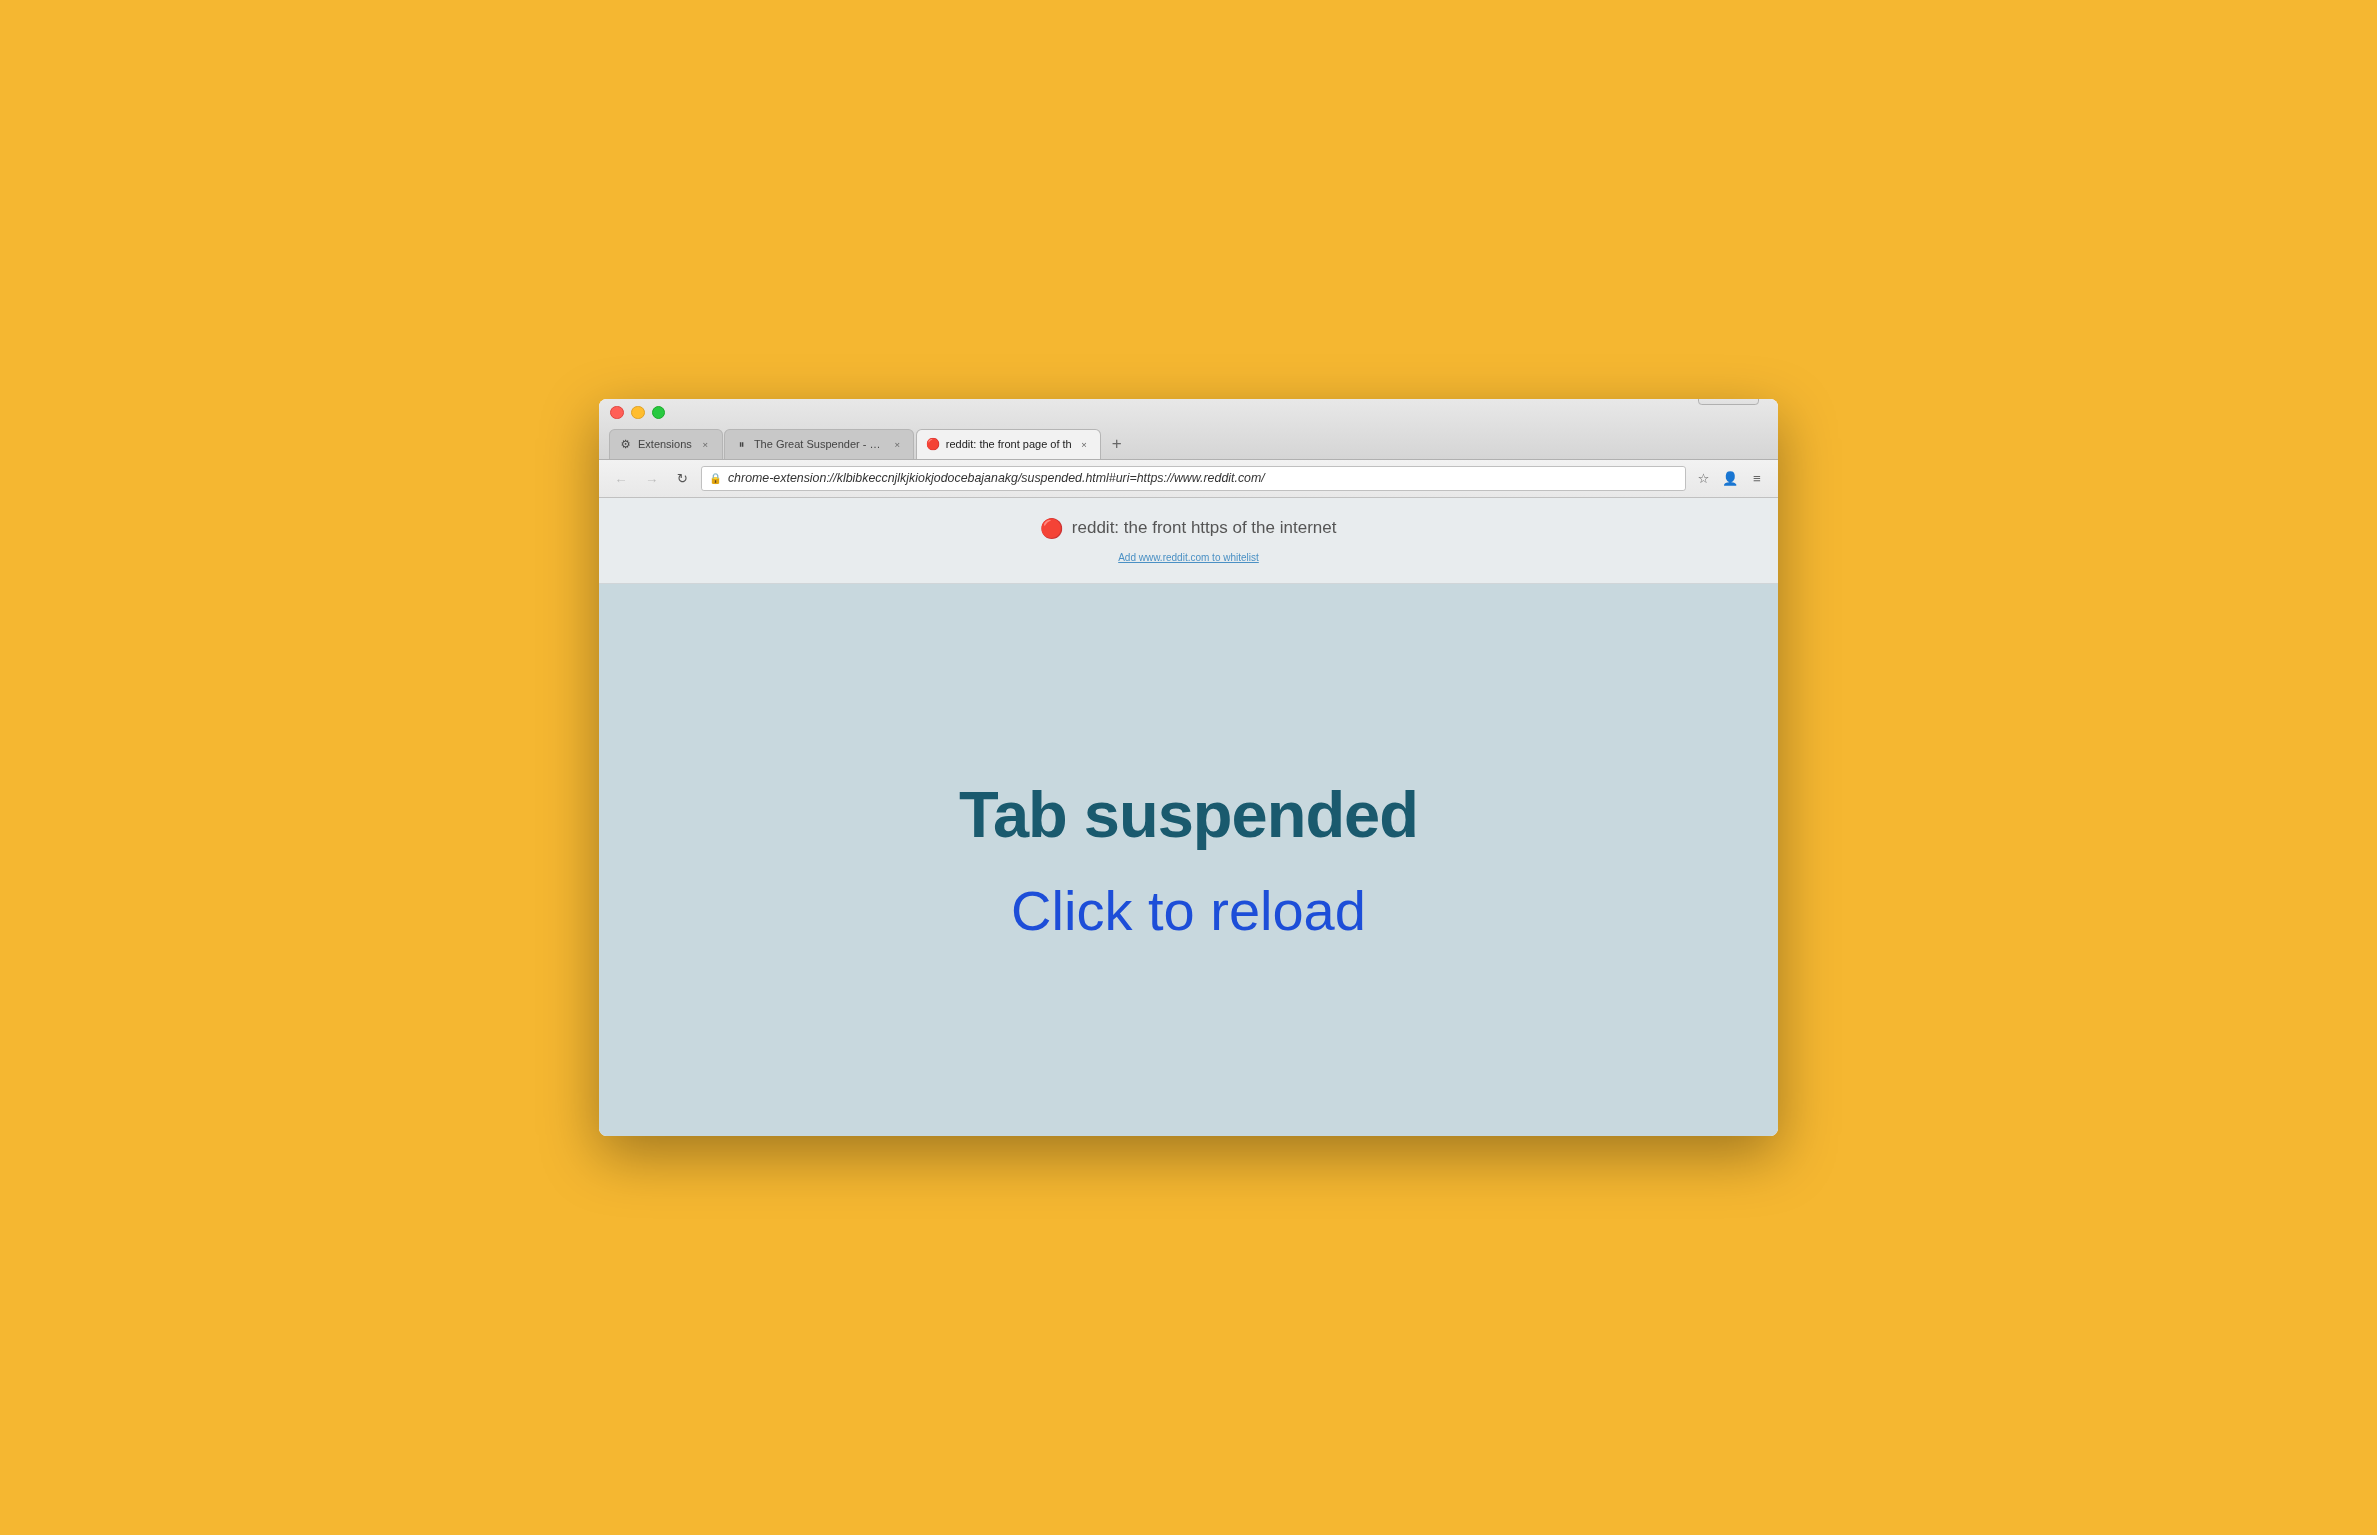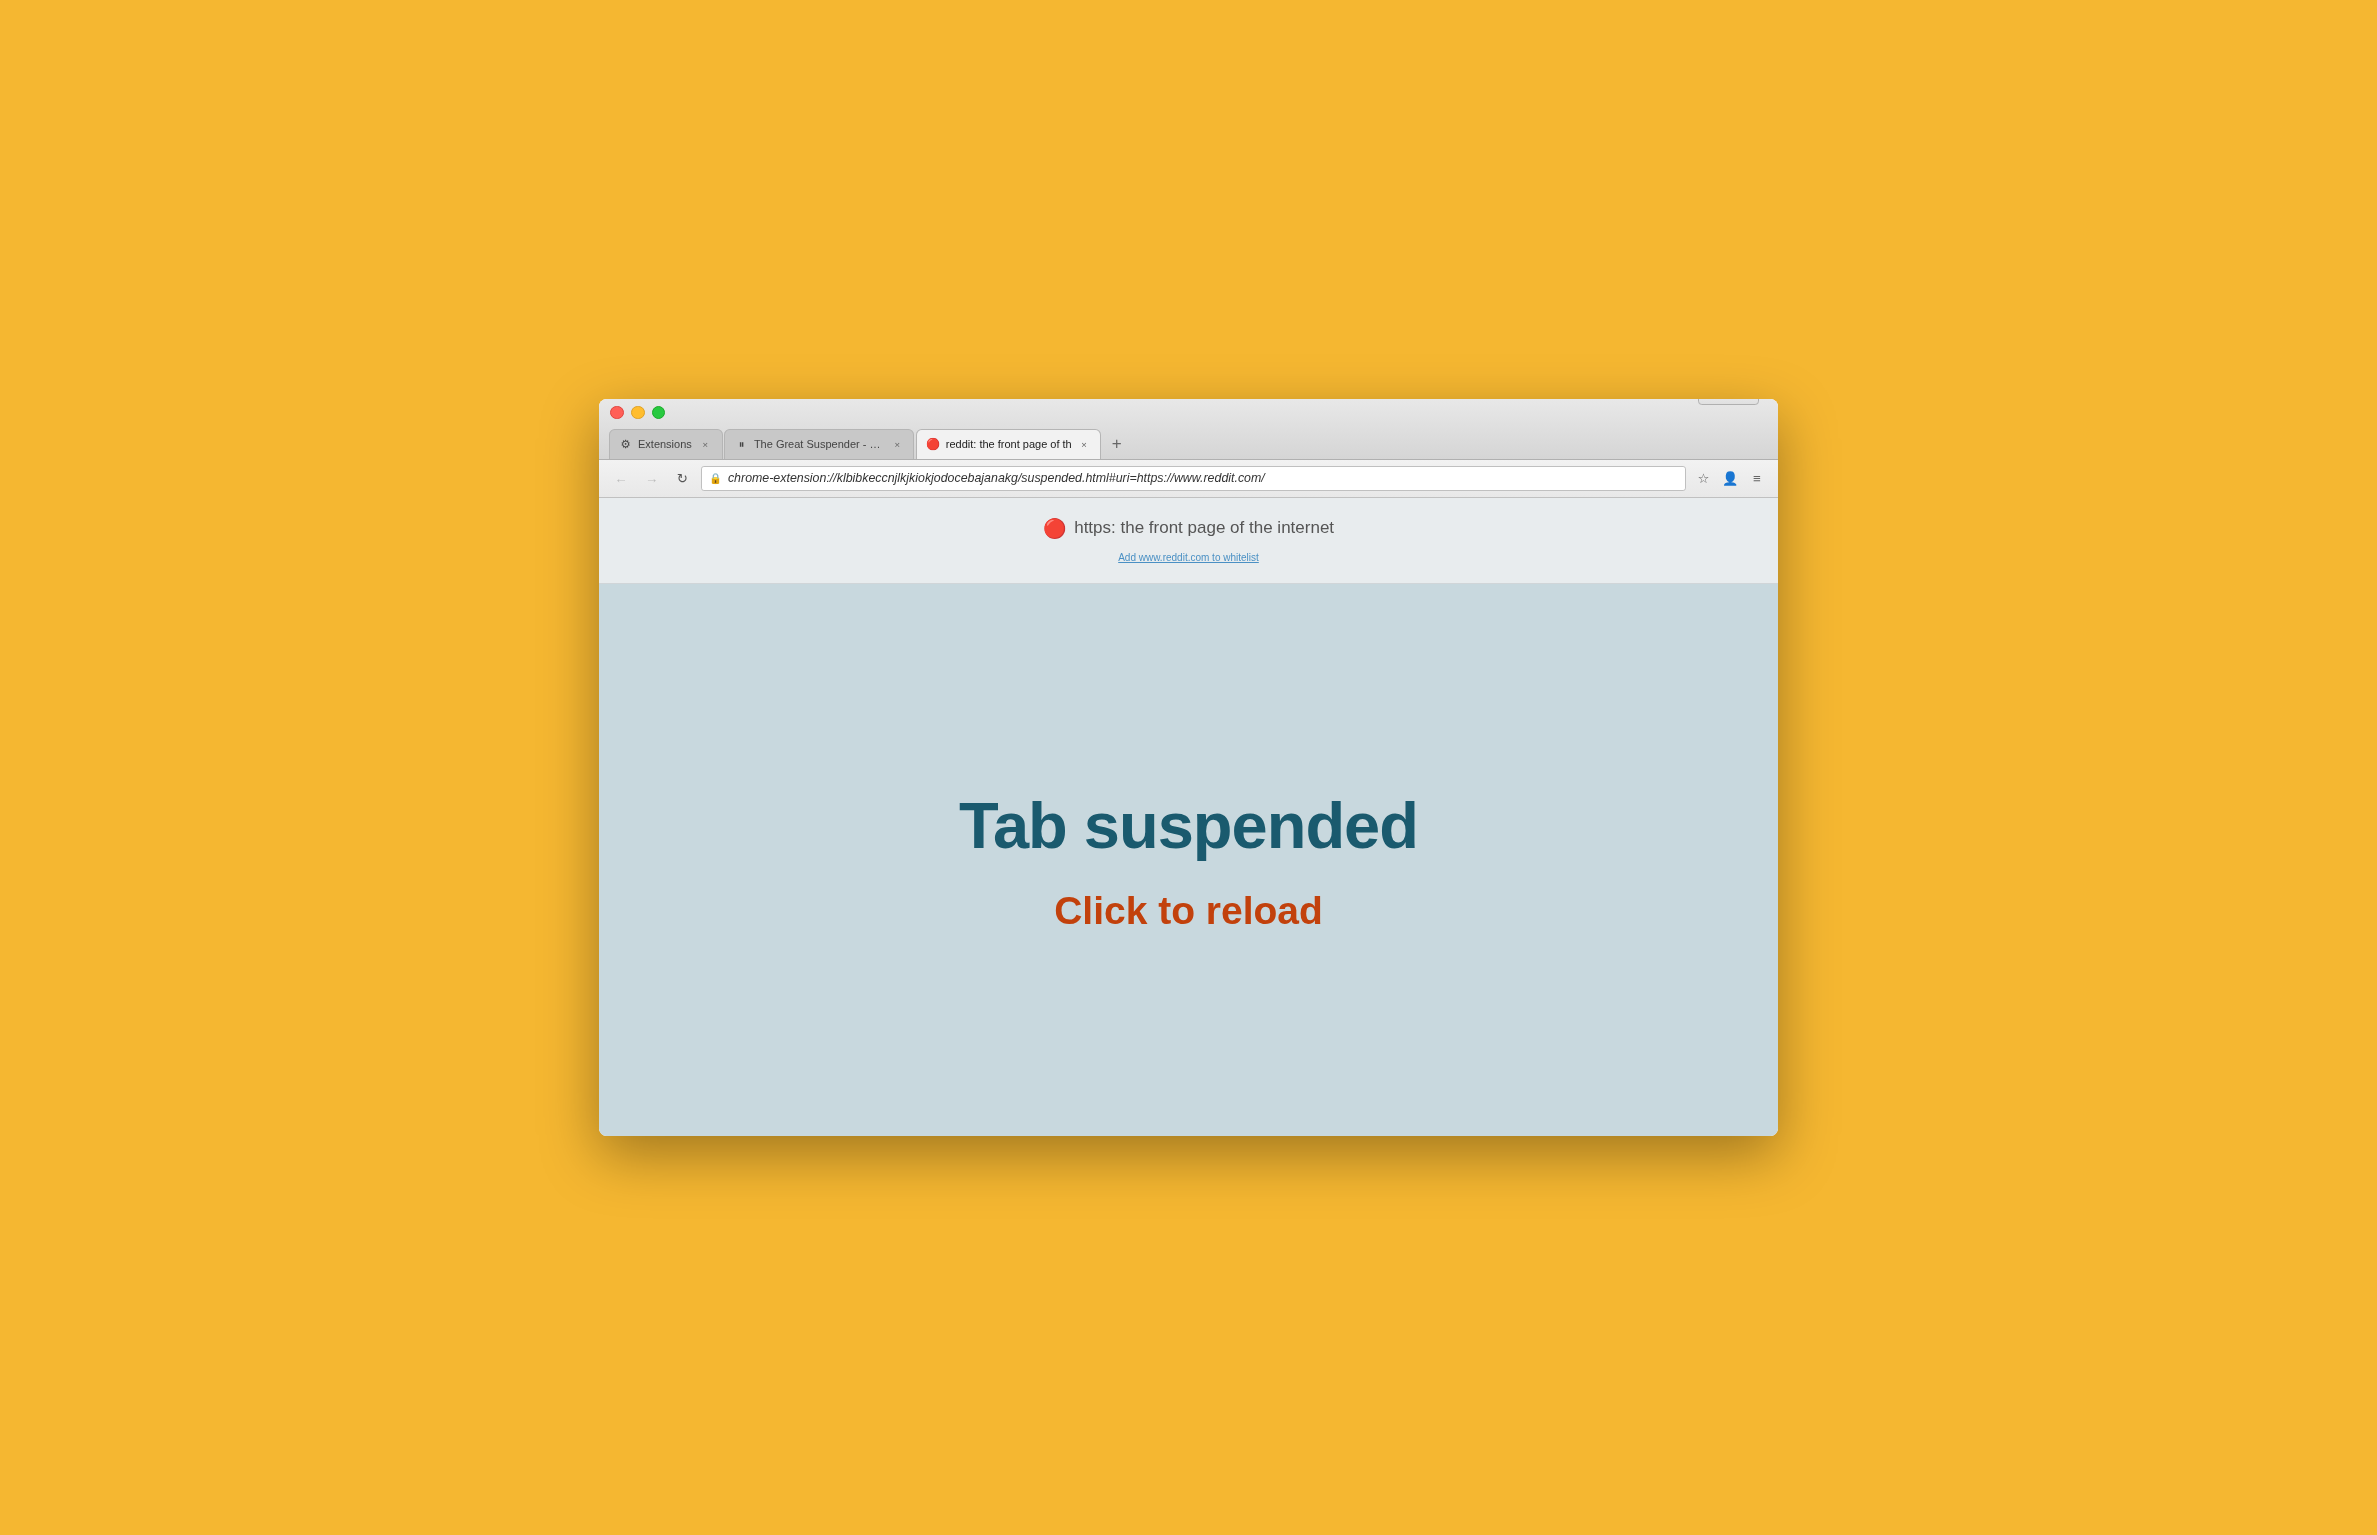--- a/index.html
+++ b/index.html
@@ -255,23 +255,23 @@
     }
 
     .tab-suspended-text {
       font-size: 65px;
       font-weight: bold;
       color: #1a5a6e;
       letter-spacing: -1px;
     }
 
     .click-to-reload-text {
-      font-size: 39px;
-      font-weight: 700;
-      color: #c2410c;
+      font-size: 56px;
+      font-weight: 400;
+      color: #1d4ed8;
     }
 
     
     .title-bar-top {
       display: flex;
       align-items: center;
       padding: 7.6px 11.4px 0 11.4px;
       position: relative;
     }
 
@@ -336,21 +336,21 @@
       <div class="nav-right-icons">
         <div class="nav-icon">☆</div>
         <div class="nav-icon">👤</div>
         <div class="nav-icon">≡</div>
       </div>
     </div>
 
     <div class="page-header">
       <div class="page-header-site">
         <span class="reddit-icon">🔴</span>
-        <span>https: the front page of the internet</span>
+        <span>reddit: the front https of the internet</span>
       </div>
       <a class="whitelist-link" href="#">
         <span>Add www.reddit.com to whitelist</span>
       </a>
     </div>
 
     <div class="page-body">
       <div class="tab-suspended-text">Tab suspended</div>
       <div class="click-to-reload-text">Click to reload</div>
     </div>

